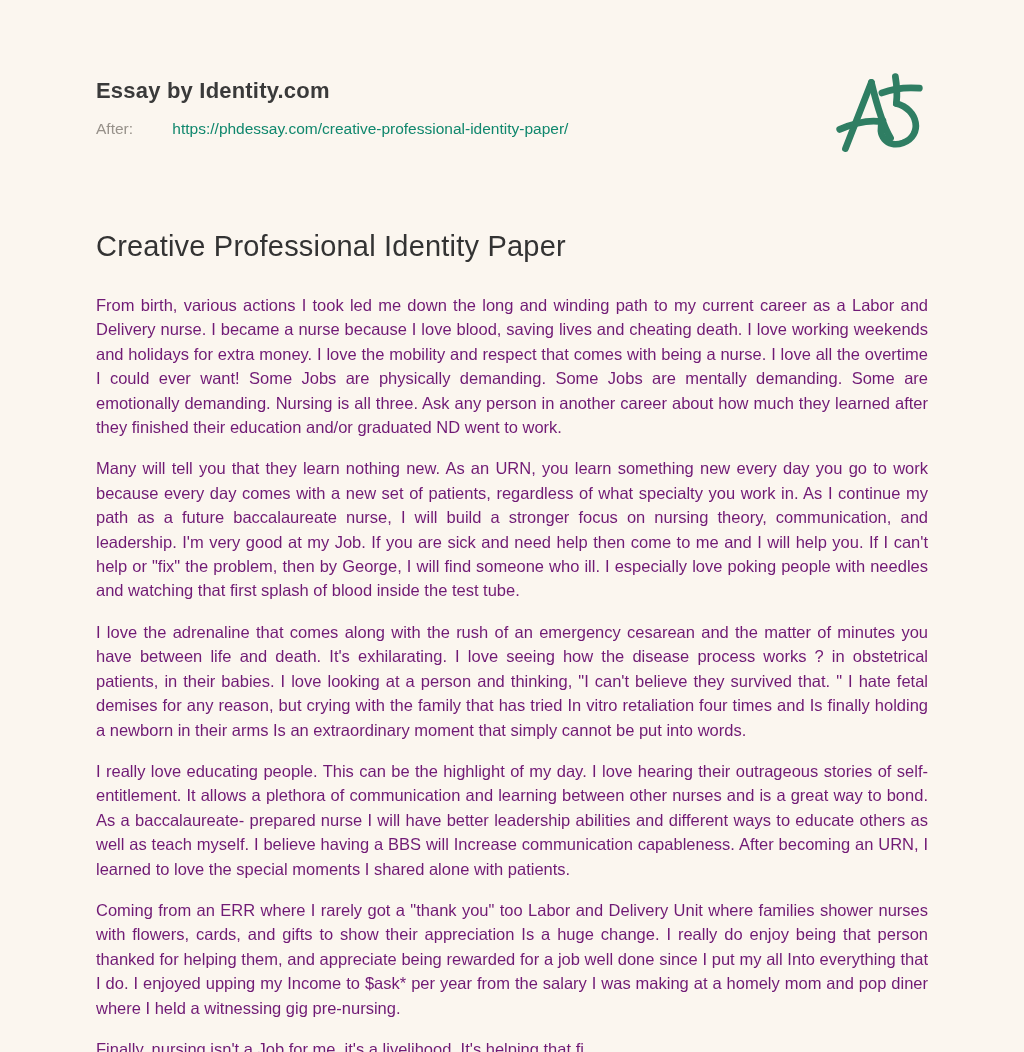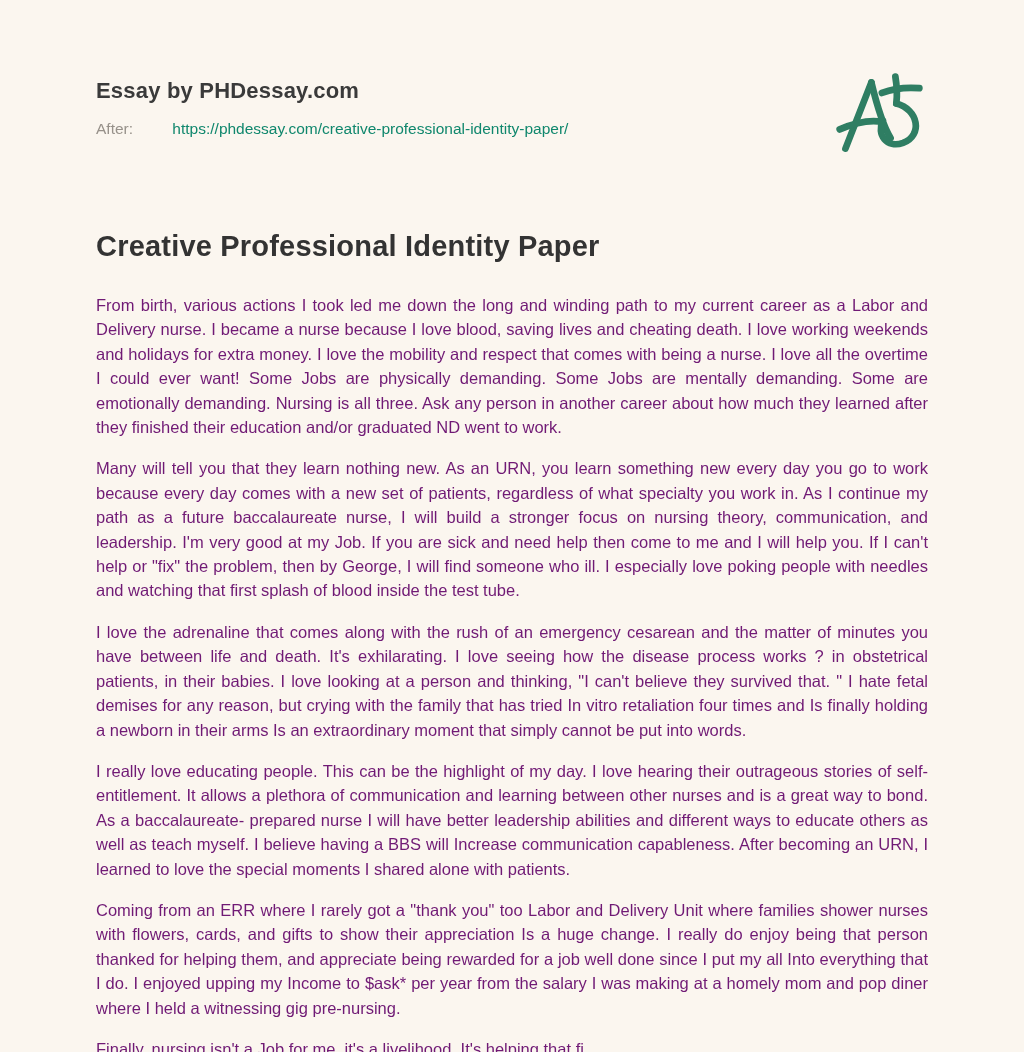--- a/index.html
+++ b/index.html
@@ -43,42 +43,42 @@
   }
   .logo {
     width: 96px;
     height: 96px;
     margin-top: -6px;
     flex: 0 0 auto;
   }
   .title {
     margin-top: 66px;
     font-size: 29px;
-    font-weight: 700;
+    font-weight: 400;
     color: #333333;
     letter-spacing: 0.2px;
   }
   .essay-body { margin-top: 30px; }
   .essay-body p {
     font-size: 16.5px;
     line-height: 24.4px;
     color: #701a75;
     text-align: justify;
     margin-bottom: 17px;
   }
 </style>
 </head>
 <body>
 
 <div class="page">
   <div class="content">
 
     <div class="header-row">
       <div class="header-left">
-        <div class="byline">Essay by PHDessay.com</div>
+        <div class="byline">Essay by Identity.com</div>
         <div class="source-line">
           <span>After:</span>
           <a href="#">https://phdessay.com/creative-professional-identity-paper/</a>
         </div>
       </div>
 
       <svg class="logo" viewBox="0 0 100 100" aria-hidden="true">
         <g fill="none" stroke-width="7" stroke-linecap="round" stroke="#2F7E63">
           <path d="M14 84 L41 15"></path>
           <path d="M41 15 C47 40 53 60 61 73"></path>

